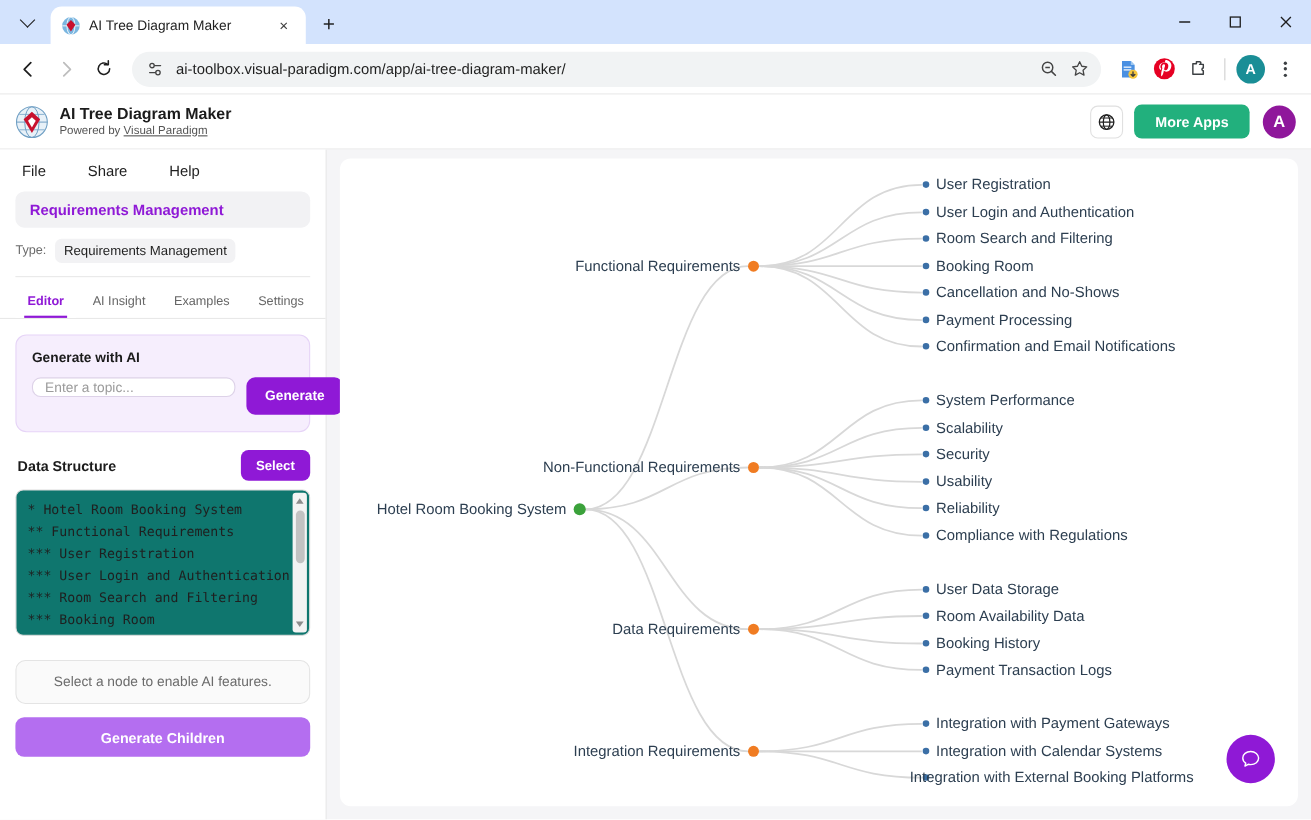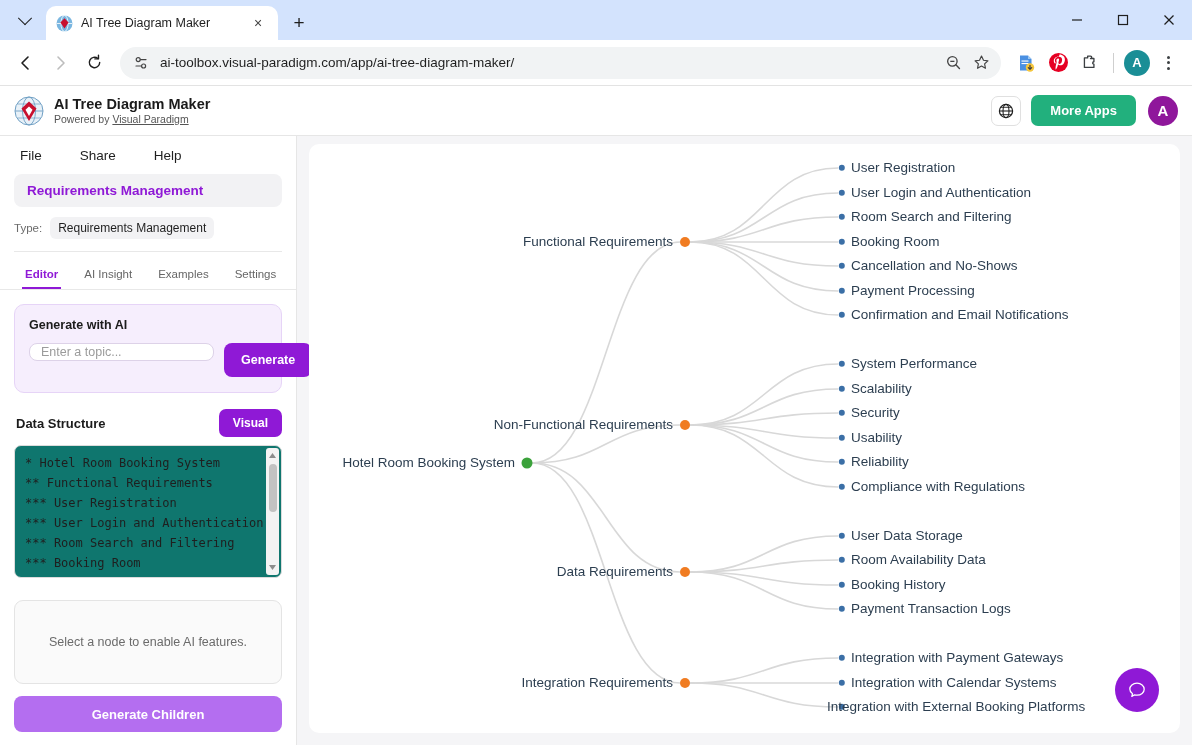--- a/index.html
+++ b/index.html
@@ -162,21 +162,21 @@
   .ds-text {
     padding: 7px 10px; font-family: "DejaVu Sans Mono", monospace;
     font-size: 12px; line-height: 20px; color: #1f1f1f; white-space: pre;
   }
   .ds-scrollbar { position: absolute; right: 2px; top: 2px; bottom: 2px; width: 13px; background: #f3f3f3; border-radius: 3px; cursor: pointer; }
   .ds-arrow { position: absolute; left: 2px; width: 9px; height: 9px; }
   .ds-thumb { position: absolute; left: 2.5px; top: 16px; width: 8px; height: 48px; background: #c2c2c2; border-radius: 4px; }
 
   .hint-box {
     margin: 22px 14px 0 14px; border: 1px solid #e4e4e4; border-radius: 9px;
-    background: #fafafa; padding: 34px 10px; text-align: center;
+    background: #fafafa; padding: 12px 10px; text-align: center;
     font-size: 12.5px; color: #6b6b6b;
   }
   .gen-children-btn {
     margin: 12px 14px 0 14px; background: #b46ef0; color: #fff; border: none;
     border-radius: 8px; height: 36px; font-size: 13px; font-weight: bold;
     cursor: pointer; font-family: "Liberation Sans", sans-serif;
   }
 
   
   .canvas-wrap { flex: 1; padding: 8px 12px 12px 12px; position: relative; }
@@ -368,21 +368,21 @@
     <div class="gen-ai-card">
       <div class="gen-ai-title">Generate with AI</div>
       <div class="gen-ai-row">
         <input class="topic-input" type="text" placeholder="Enter a topic..." style="">
         <button class="generate-btn">Generate</button>
       </div>
     </div>
 
     <div class="ds-row">
       <span class="ds-title">Data Structure</span>
-      <button class="update-btn">Visual</button>
+      <button class="update-btn">Select</button>
     </div>
 
     <div class="ds-area">
       <div class="ds-text">* Hotel Room Booking System
 ** Functional Requirements
 *** User Registration
 *** User Login and Authentication
 *** Room Search and Filtering
 *** Booking Room
 *** Cancellation and No-Shows

